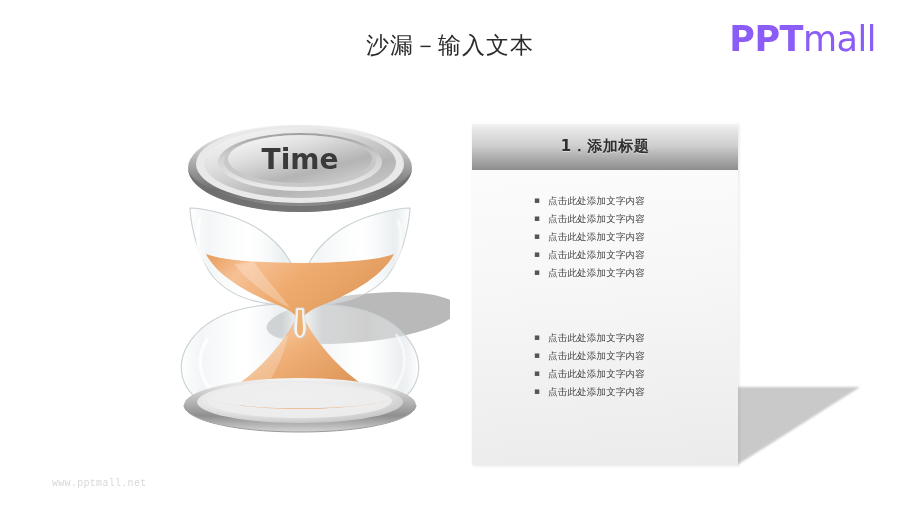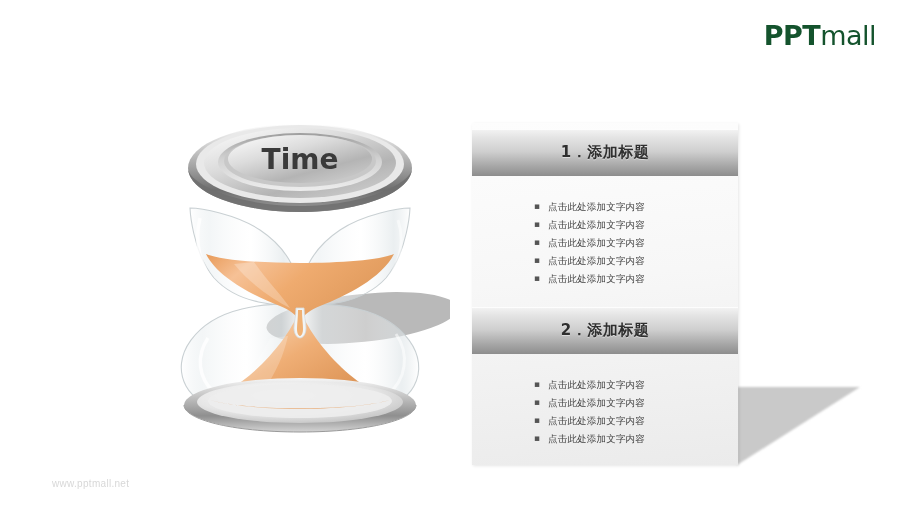--- a/index.html
+++ b/index.html
@@ -34,41 +34,41 @@
     font-family: "DejaVu Sans", sans-serif;
     font-weight: 400;
     white-space: nowrap;
   }
 
   
   .brand-logo {
     position: absolute;
     right: 24px;
     top: 22px;
-    font-size: 27px;
+    font-size: 35px;
     font-weight: 700;
     letter-spacing: -0.5px;
-    color: #14532d;
+    color: #8b5cf6;
     font-family: "DejaVu Sans", sans-serif;
     line-height: 1;
     user-select: none;
   }
   .brand-logo .logo-mall {
     font-weight: 400;
   }
 
   
   .footer-url {
     position: absolute;
     left: 52px;
     top: 478px;
     font-size: 10px;
     color: #d8d8d8;
     letter-spacing: 0.3px;
-    font-family: Liberation Sans, sans-serif;
+    font-family: Liberation Mono, monospace;
   }
 
   
   .panel-shadow {
     position: absolute;
     left: 737px;
     top: 387px;
     width: 0;
     height: 0;
     border-left: 123px solid #c9c9c9;
@@ -82,21 +82,21 @@
     width: 266px;
     height: 342px;
     background: linear-gradient(175deg, #fdfdfd 0%, #f7f7f7 45%, #ebebeb 100%);
     box-shadow: 1px 1px 3px rgba(0,0,0,0.10);
   }
   .panel-block {
     position: absolute;
     left: 0;
     width: 266px;
   }
-  .panel-block.block-1 { top: 6px; }
+  .panel-block.block-1 { top: 0; }
   .panel-block.block-2 { top: 184px; }
 
   .panel-header {
     position: relative;
     width: 266px;
     height: 47px;
     background: linear-gradient(to bottom,
         #f4f4f4 0%,
         #e4e4e4 18%,
         #cfcfcf 48%,
@@ -154,20 +154,21 @@
     height: 340px;
     text-decoration: underline;
   }
   .hg-svg { display: block; }
 </style>
 </head>
 <body>
 
 <div class="slide">
 
+  <div class="slide-title">沙漏－输入文本</div>
 
   <div class="brand-logo">
     <span>PPT</span><span class="logo-mall">mall</span>
   </div>
 
   <div class="hourglass-wrap">
     <svg class="hg-svg" width="300" height="340" viewBox="0 0 300 340" xmlns="http://www.w3.org/2000/svg">
       <defs>
         <linearGradient id="metalRim" x1="0" y1="0" x2="0" y2="1">
           <stop offset="0%" stop-color="#ffffff"></stop>
@@ -340,23 +341,20 @@
           <span class="bullet-text">点击此处添加文字内容</span>
         </li>
         <li class="bullet-item">
           <span class="bullet-marker">▪</span>
           <span class="bullet-text">点击此处添加文字内容</span>
         </li>
       </ul>
     </div>
 
     <div class="panel-block block-2">
-      <div class="panel-header">
-        <span class="panel-header-text">2．添加标题</span>
-      </div>
       <ul class="bullet-list">
         <li class="bullet-item">
           <span class="bullet-marker">▪</span>
           <span class="bullet-text">点击此处添加文字内容</span>
         </li>
         <li class="bullet-item">
           <span class="bullet-marker">▪</span>
           <span class="bullet-text">点击此处添加文字内容</span>
         </li>
         <li class="bullet-item">

